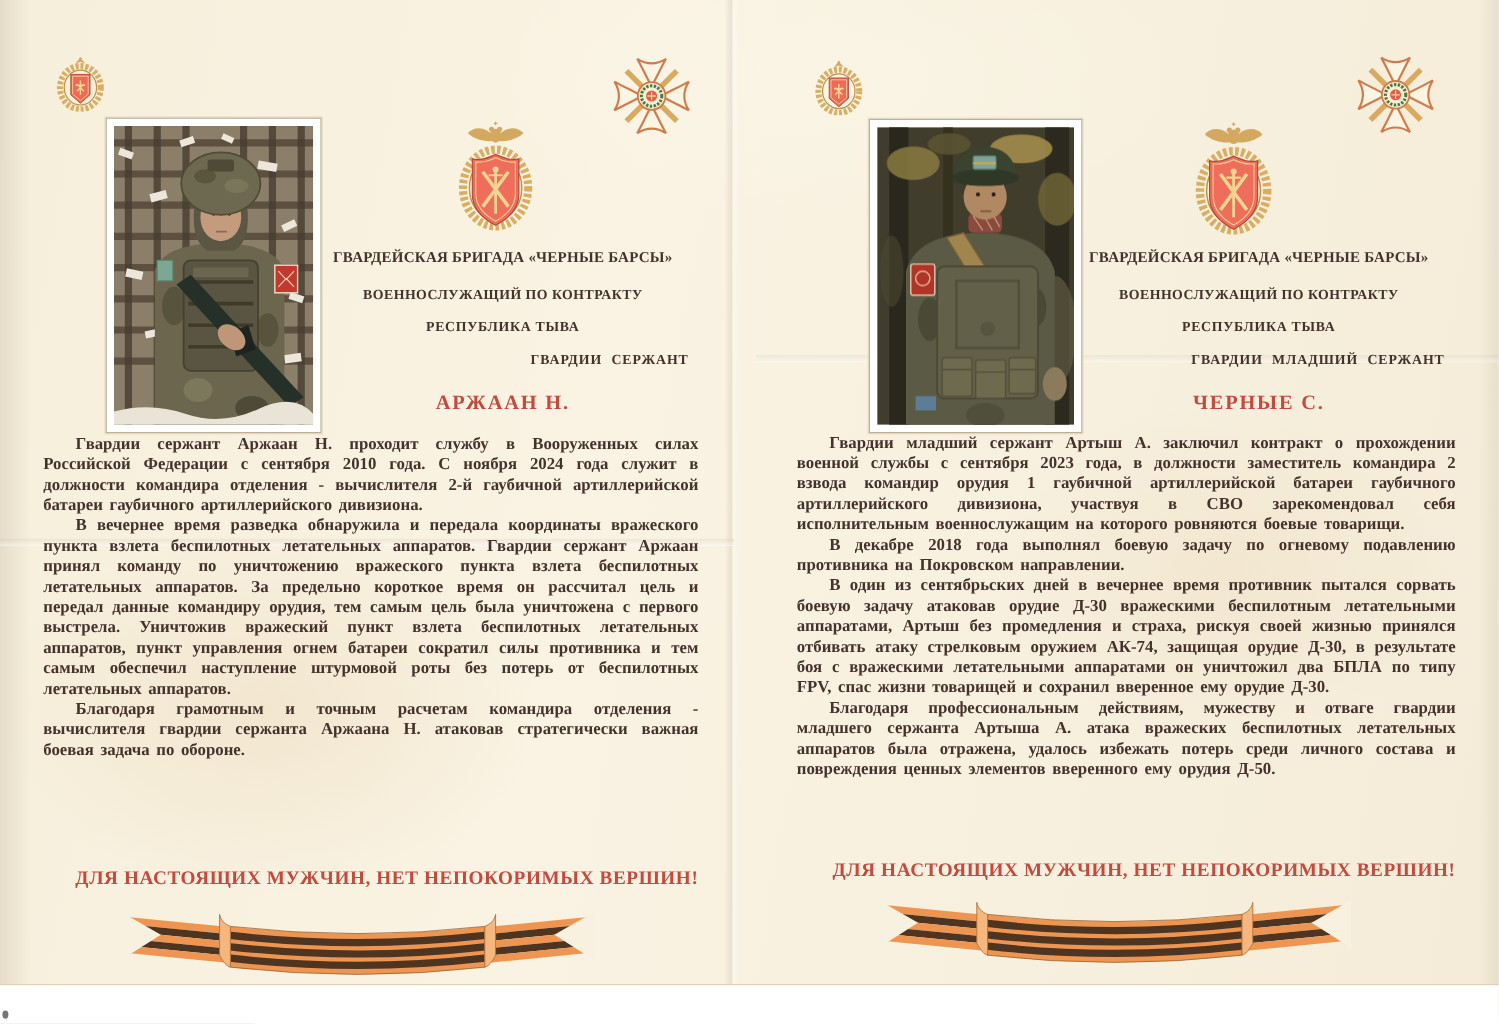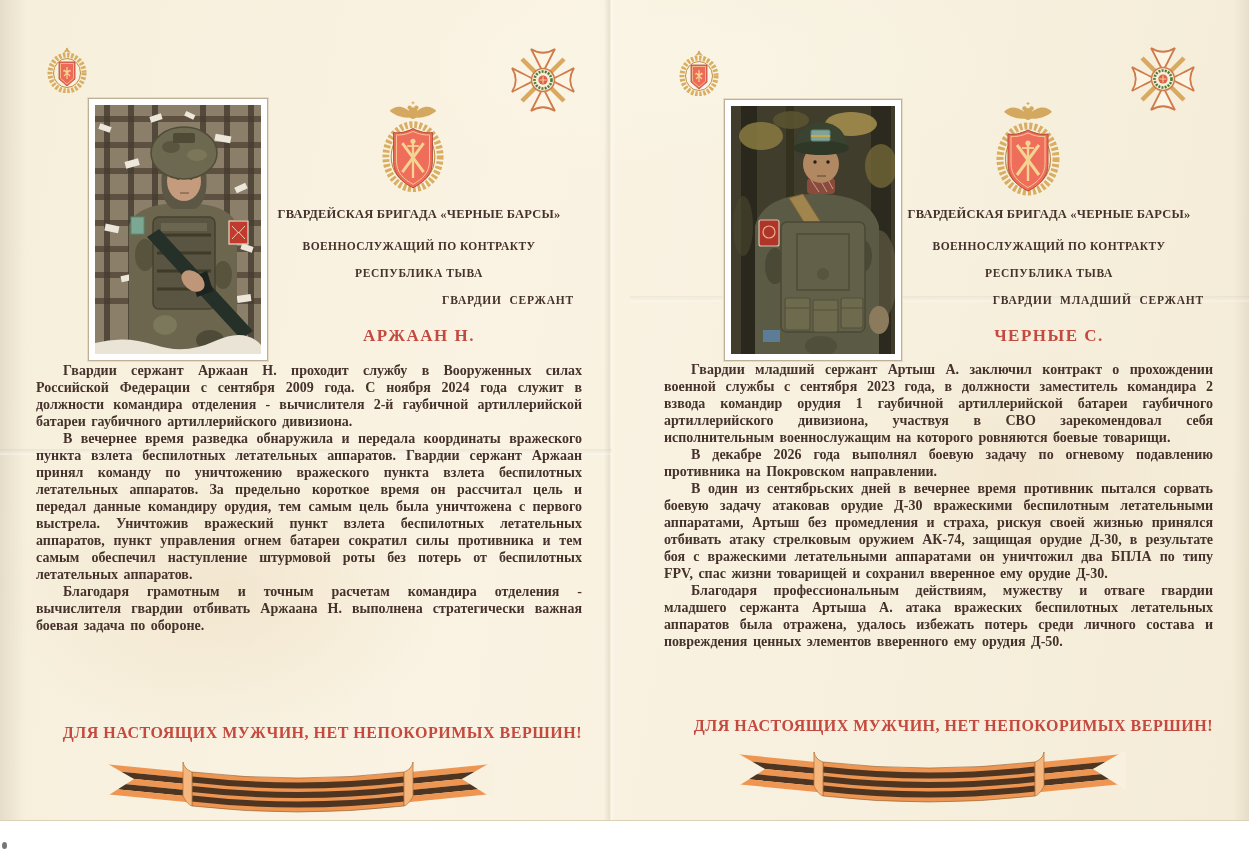--- a/index.html
+++ b/index.html
@@ -261,23 +261,23 @@
         <use href="#sym-emblem"></use>
       </svg>
 
     <div class="hdr brigade">ГВАРДЕЙСКАЯ БРИГАДА «ЧЕРНЫЕ БАРСЫ»</div>
     <div class="hdr service">ВОЕННОСЛУЖАЩИЙ ПО КОНТРАКТУ</div>
     <div class="hdr region">РЕСПУБЛИКА ТЫВА</div>
     <div class="hdr rank">ГВАРДИИ СЕРЖАНТ</div>
     <div class="hdr name">АРЖААН Н.</div>
 
     <div class="body-text">
-      <p>Гвардии сержант Аржаан Н. проходит службу в Вооруженных силах Российской Федерации с сентября 2009 года. С ноября 2024 года служит в должности командира отделения - вычислителя 2-й гаубичной артиллерийской батареи гаубичного артиллерийского дивизиона.</p>
+      <p>Гвардии сержант Аржаан Н. проходит службу в Вооруженных силах Российской Федерации с сентября 2010 года. С ноября 2024 года служит в должности командира отделения - вычислителя 2-й гаубичной артиллерийской батареи гаубичного артиллерийского дивизиона.</p>
       <p>В вечернее время разведка обнаружила и передала координаты вражеского пункта взлета беспилотных летательных аппаратов. Гвардии сержант Аржаан принял команду по уничтожению вражеского пункта взлета беспилотных летательных аппаратов. За предельно короткое время он рассчитал цель и передал данные командиру орудия, тем самым цель была уничтожена с первого выстрела. Уничтожив вражеский пункт взлета беспилотных летательных аппаратов, пункт управления огнем батареи сократил силы противника и тем самым обеспечил наступление штурмовой роты без потерь от беспилотных летательных аппаратов.</p>
-      <p>Благодаря грамотным и точным расчетам командира отделения - вычислителя гвардии отбивать Аржаана Н. выполнена стратегически важная боевая задача по обороне.</p>
+      <p>Благодаря грамотным и точным расчетам командира отделения - вычислителя гвардии сержанта Аржаана Н. атаковав стратегически важная боевая задача по обороне.</p>
     </div>
 
     <div class="slogan">ДЛЯ НАСТОЯЩИХ МУЖЧИН, НЕТ НЕПОКОРИМЫХ ВЕРШИН!</div>
     <svg class="ribbon">
         <use href="#sym-ribbon"></use>
       </svg>
   </div>
 
   <div class="page" id="pageR">
     <svg class="crest">
@@ -296,21 +296,21 @@
       </svg>
 
     <div class="hdr brigade">ГВАРДЕЙСКАЯ БРИГАДА «ЧЕРНЫЕ БАРСЫ»</div>
     <div class="hdr service">ВОЕННОСЛУЖАЩИЙ ПО КОНТРАКТУ</div>
     <div class="hdr region">РЕСПУБЛИКА ТЫВА</div>
     <div class="hdr rank">ГВАРДИИ МЛАДШИЙ СЕРЖАНТ</div>
     <div class="hdr name">ЧЕРНЫЕ С.</div>
 
     <div class="body-text">
       <p>Гвардии младший сержант Артыш А. заключил контракт о прохождении военной службы с сентября 2023 года, в должности заместитель командира 2 взвода командир орудия 1 гаубичной артиллерийской батареи гаубичного артиллерийского дивизиона, участвуя в СВО зарекомендовал себя исполнительным военнослужащим на которого ровняются боевые товарищи.</p>
-      <p>В декабре 2026 года выполнял боевую задачу по огневому подавлению противника на Покровском направлении.</p>
+      <p>В декабре 2018 года выполнял боевую задачу по огневому подавлению противника на Покровском направлении.</p>
       <p>В один из сентябрьских дней в вечернее время противник пытался сорвать боевую задачу атаковав орудие Д-30 вражескими беспилотным летательными аппаратами, Артыш без промедления и страха, рискуя своей жизнью принялся отбивать атаку стрелковым оружием АК-74, защищая орудие Д-30, в результате боя с вражескими летательными аппаратами он уничтожил два БПЛА по типу FPV, спас жизни товарищей и сохранил вверенное ему орудие Д-30.</p>
       <p>Благодаря профессиональным действиям, мужеству и отваге гвардии младшего сержанта Артыша А. атака вражеских беспилотных летательных аппаратов была отражена, удалось избежать потерь среди личного состава и повреждения ценных элементов вверенного ему орудия Д-50.</p>
     </div>
 
     <div class="slogan">ДЛЯ НАСТОЯЩИХ МУЖЧИН, НЕТ НЕПОКОРИМЫХ ВЕРШИН!</div>
     <svg class="ribbon">
         <use href="#sym-ribbon"></use>
       </svg>
   </div>
 </div>

